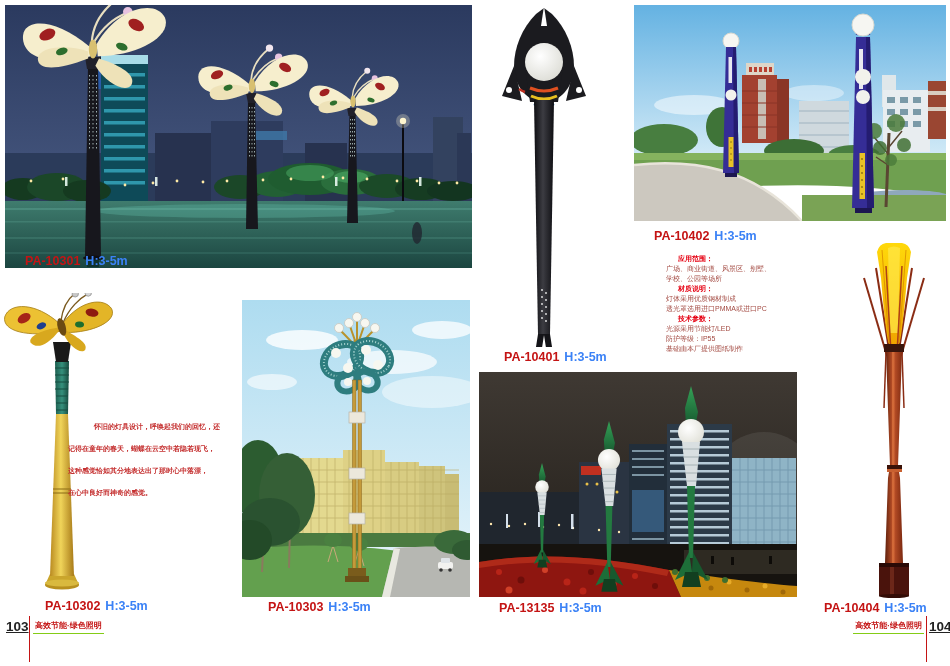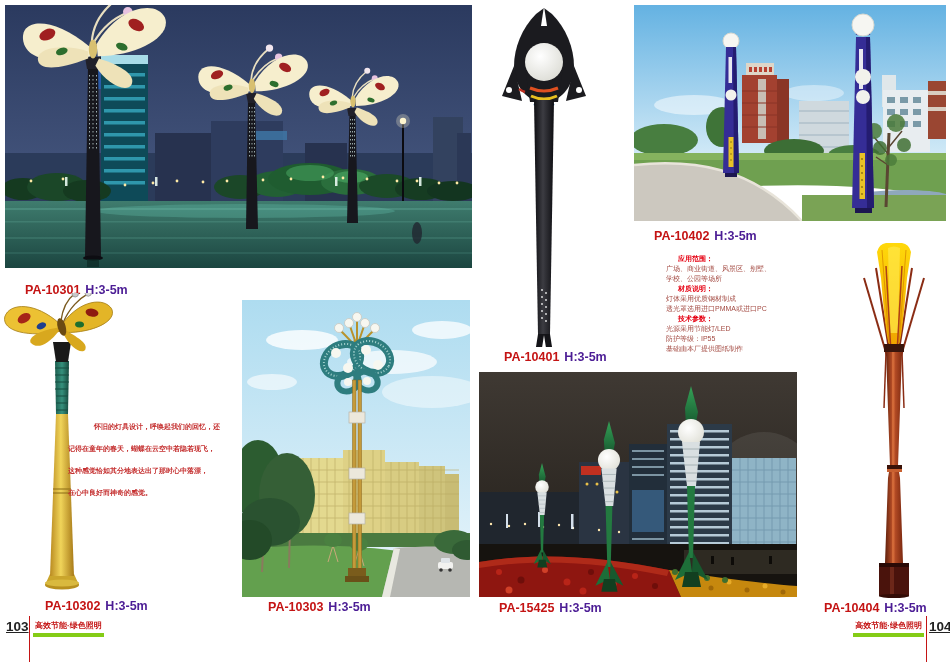--- a/index.html
+++ b/index.html
@@ -1,31 +1,31 @@
 <!DOCTYPE html>
 <html><head>
 <meta charset="utf-8">
 <style>
   html,body{margin:0;padding:0;background:#fff;}
   .page{position:relative;width:950px;height:666px;background:#ffffff;overflow:hidden;
         font-family:"Liberation Sans", sans-serif;}
   .fig{position:absolute;line-height:0;}
   .plabel{position:absolute;font-size:12.5px;font-weight:700;white-space:nowrap;letter-spacing:0;}
   .plabel .code{color:#c41414;padding-left:20px;}
-  .plabel .hval{color:#4c1d95;margin-left:5px;text-align:center;}
+  .plabel .hval{color:#3b82f6;margin-left:5px;text-align:center;}
   .desc{position:absolute;left:68px;top:416px;color:#c53030;font-size:7px;font-weight:700;
         line-height:22px;white-space:nowrap;}
   .desc .indent{padding-left:26px;}
   .specs{position:absolute;left:666px;top:254px;font-size:7px;line-height:10px;white-space:nowrap;}
   .spec-h{color:#e60012;font-weight:700;margin-left:12px;}
   .spec-b{color:#a34a42;}
   .pagenum{position:absolute;font-size:13.5px;font-weight:700;color:#222;text-decoration:underline;}
   .vline{position:absolute;width:1px;background:#c41414;}
   .slogan{position:absolute;font-size:8px;font-weight:700;color:#c41414;
-          border-bottom:4px solid #84cc16;padding:0 2px 2px 2px;white-space:nowrap;}
+          border-bottom:1px solid #84cc16;padding:0 2px 2px 2px;white-space:nowrap;}
 </style>
 </head>
 <body>
 
 <div class="page">
 
   <div class="fig" style="left:5px;top:5px">
     <svg width="467" height="263" viewBox="0 0 467 263">
       <defs>
         <linearGradient id="s1sky" x1="0" y1="0" x2="0" y2="1">
@@ -145,21 +145,21 @@
       <g stroke="#cfe4e4" stroke-width="1" stroke-dasharray="1.5,2.5" opacity=".7">
         <line x1="345.5" y1="114" x2="345.5" y2="152"></line>
           <line x1="347.5" y1="114" x2="347.5" y2="152"></line>
           <line x1="349.5" y1="114" x2="349.5" y2="152"></line>
       </g>
       <use href="#s1bf" transform="translate(88,56) scale(1.2)"></use>
       <use href="#s1bf" transform="translate(247,90) scale(0.92)"></use>
       <use href="#s1bf" transform="translate(348,104) scale(0.75)"></use>
     </svg>
   </div>
-  <div class="plabel" style="left:5px;top:283px">
+  <div class="plabel" style="left:5px;top:254px">
     <span class="code">PA-10301</span><span class="hval">H:3-5m</span>
   </div>
 
   <div class="fig" style="left:0px;top:293px">
     <svg width="175" height="307" viewBox="0 0 175 307">
       <defs>
         <linearGradient id="s2pole" x1="0" y1="0" x2="1" y2="0">
           <stop offset="0" stop-color="#b98a20"></stop>
             <stop offset=".45" stop-color="#f0d45a"></stop>
             <stop offset="1" stop-color="#a87a18"></stop>
@@ -646,21 +646,21 @@
           <circle cx="228" cy="206" r="3"></circle>
           <circle cx="246" cy="208" r="3"></circle>
       </g>
 
       <use href="#s6lf" transform="translate(63,115) scale(0.52)"></use>
       <use href="#s6lf" transform="translate(130,88) scale(0.85)"></use>
       <use href="#s6lf" transform="translate(212,60)"></use>
     </svg>
   </div>
   <div class="plabel" style="left:479px;top:601px">
-    <span class="code">PA-15425</span><span class="hval">H:3-5m</span>
+    <span class="code">PA-13135</span><span class="hval">H:3-5m</span>
   </div>
 
   <div class="fig" style="left:838px;top:238px">
     <svg width="112" height="360" viewBox="0 0 112 360">
       <defs>
         <linearGradient id="s7flame" x1="0" y1="0" x2="0" y2="1">
           <stop offset="0" stop-color="#ffd80a"></stop>
             <stop offset="1" stop-color="#f0a500"></stop>
         </linearGradient>
         <linearGradient id="s7pole" x1="0" y1="0" x2="1" y2="0">

